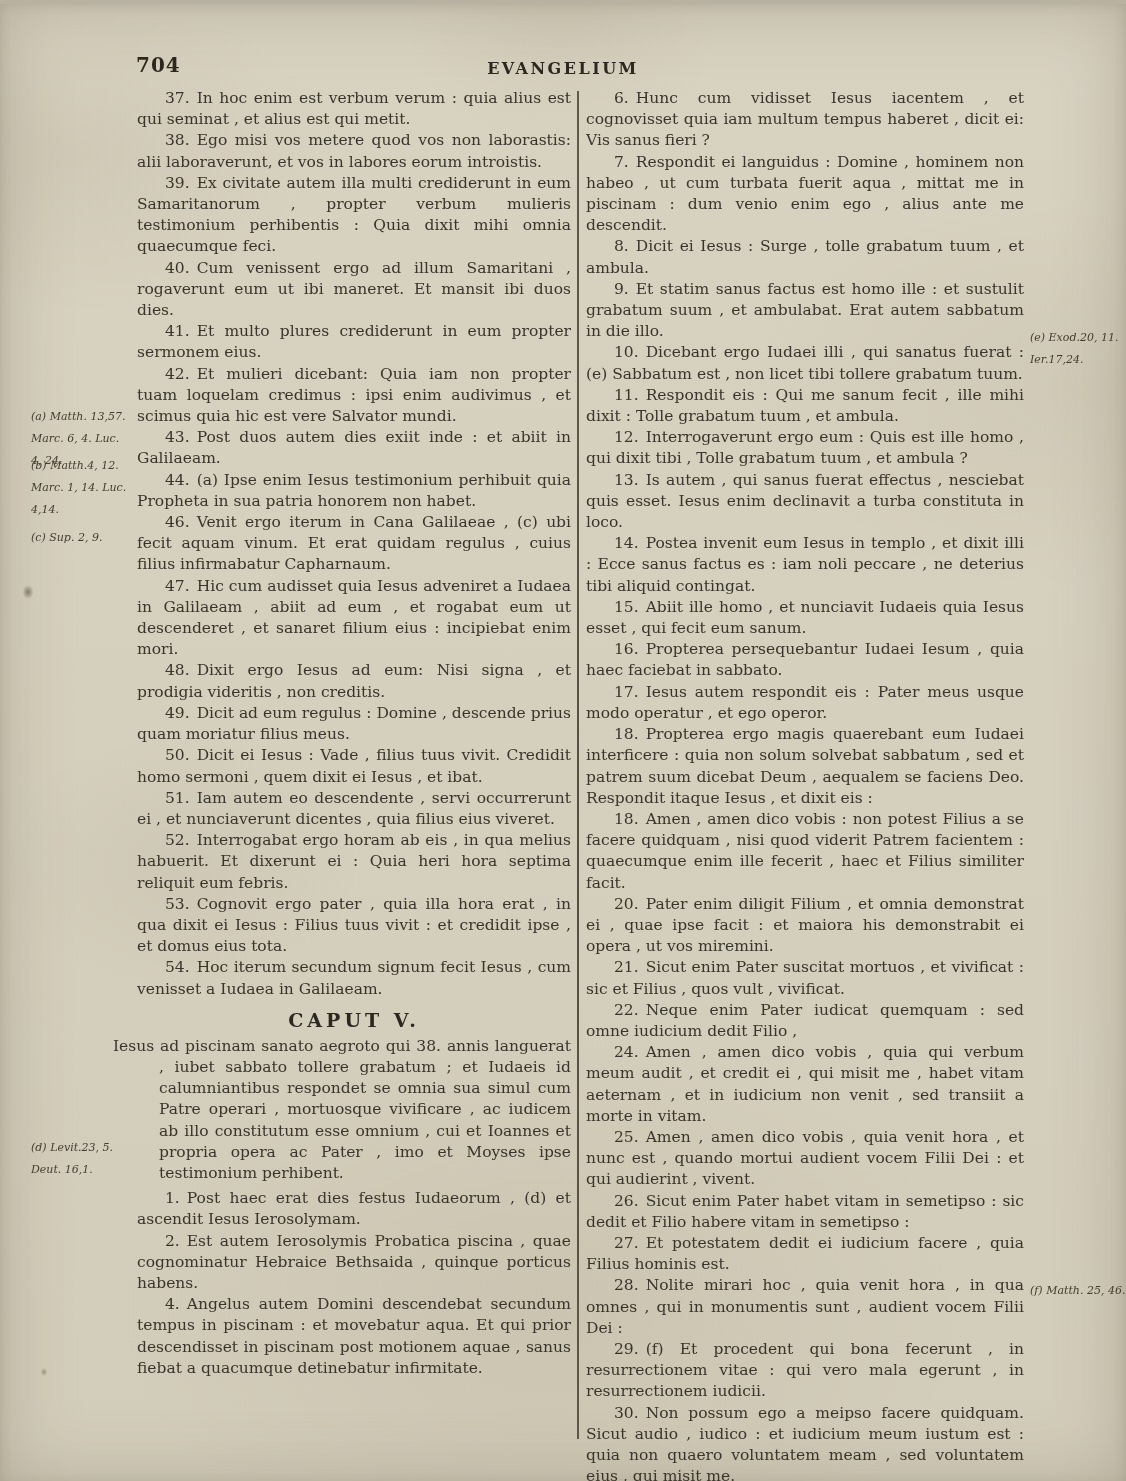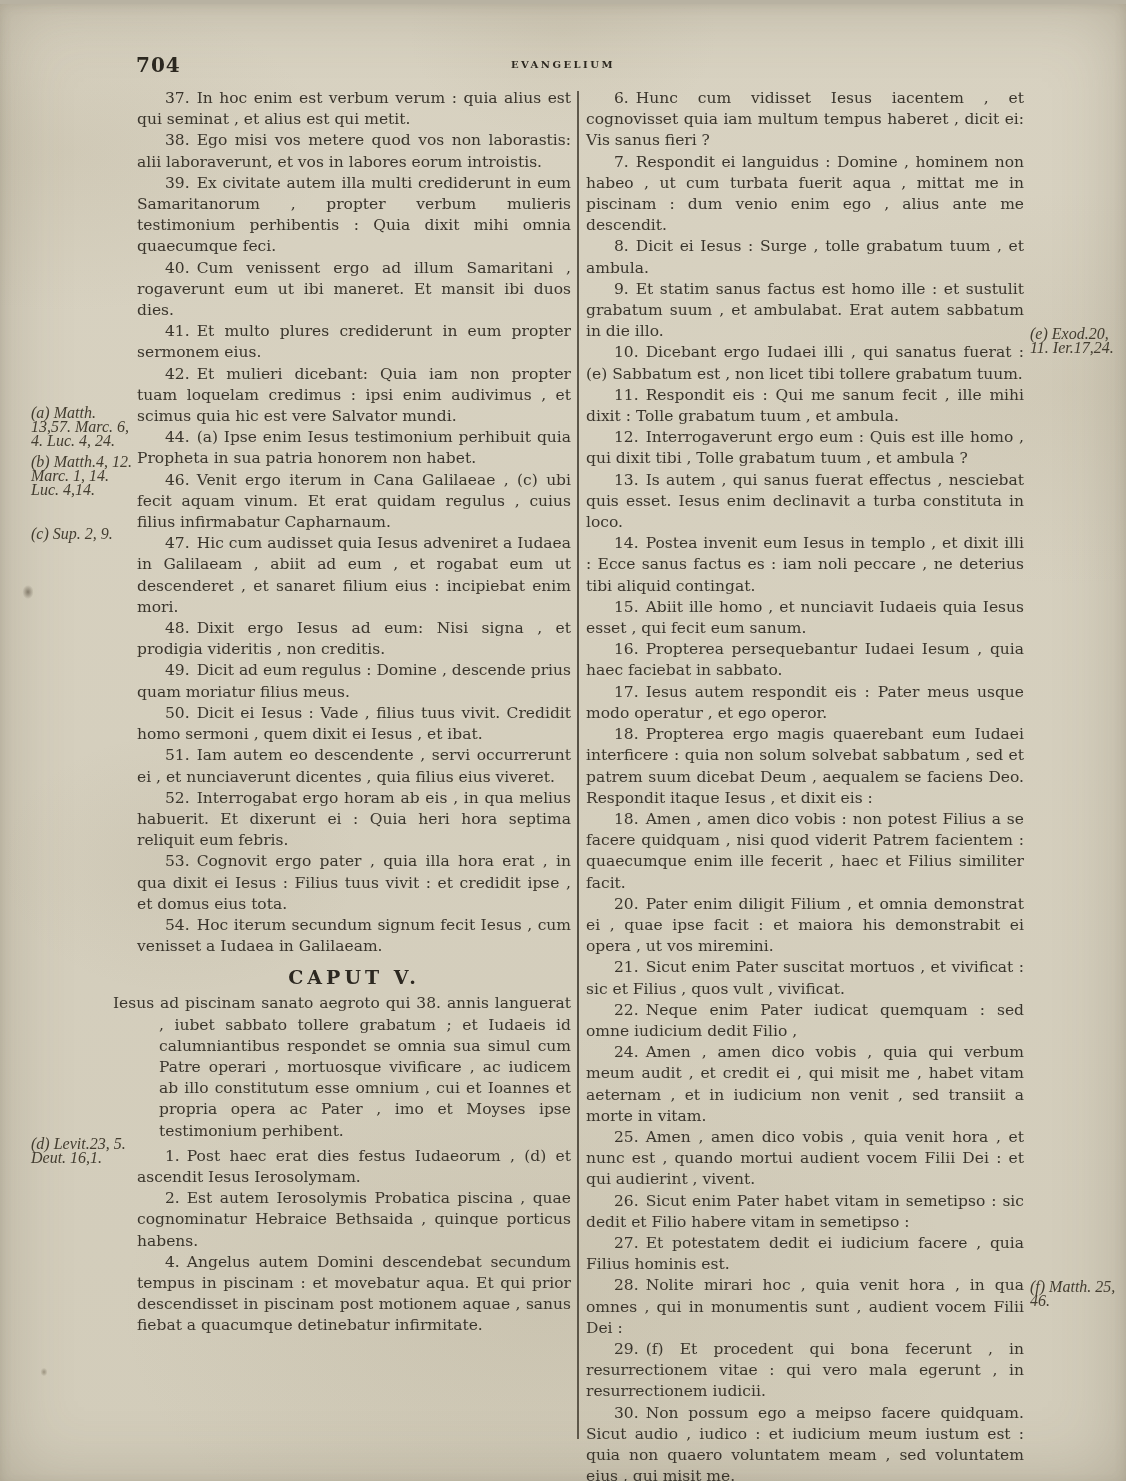--- a/index.html
+++ b/index.html
@@ -22,21 +22,21 @@
       linear-gradient(#d8d2c1,#d2ccba);
     box-shadow:inset 0 0 70px rgba(92,82,60,.28), inset 0 0 12px rgba(92,82,60,.18);
     overflow:hidden;
   }
   .pagenum{
     position:absolute;left:136px;top:49px;
     font-size:20px;font-weight:bold;letter-spacing:1px;color:#2c2820;
   }
   .runhead{
     position:absolute;left:0;top:55px;width:100%;
-    text-align:center;font-size:10px;font-weight:bold;letter-spacing:2.5px;color:#2c2820;
+    text-align:center;font-size:16px;font-weight:bold;letter-spacing:2.5px;color:#2c2820;
   }
   .divider{
     position:absolute;left:577px;top:87px;width:2px;height:1348px;
     background:linear-gradient(#4a4437,#3e392e 60%,#4a4437);opacity:.85;
   }
   .col{position:absolute;top:84px;}
   .col-left{left:137px;width:434px;}
   .col-right{left:586px;width:438px;}
   .verse{
     margin:0;text-indent:28px;text-align:justify;
@@ -47,21 +47,21 @@
   .caput{
     margin:9px 0 5px 0;text-align:center;
     font-size:19px;font-weight:bold;letter-spacing:4px;color:#2c2820;
   }
   .argument{
     margin:0 0 4px 22px;text-indent:-46px;
     font-size:15.5px;line-height:21.2px;text-align:justify;
   }
   .mnote{
     position:absolute;width:102px;
-    font-size:16px;font-style:italic;line-height:14px;color:#433d30;font-family:Liberation Serif, serif;
+    font-size:11px;font-style:italic;line-height:22px;color:#433d30;
   }
   .mnote-left{left:31px;text-align:left;}
   .mnote-right{left:1030px;text-align:left;}
   .mnote-a{top:402px;}
   .mnote-b{top:451px;}
   .mnote-c{top:523px;}
   .mnote-d{top:1133px;}
   .mnote-e{top:323px;width:96px;}
   .mnote-f{top:1276px;width:96px;}
 </style>
@@ -83,20 +83,21 @@
         <p class="verse"><span class="vnum">38.</span><span class="vtext">Ego misi vos metere quod vos non laborastis: alii laboraverunt, et vos in labores eorum introistis.</span></p>
 
         <p class="verse"><span class="vnum">39.</span><span class="vtext">Ex civitate autem illa multi crediderunt in eum Samaritanorum , propter verbum mulieris testimonium perhibentis : Quia dixit mihi omnia quaecumque feci.</span></p>
 
         <p class="verse"><span class="vnum">40.</span><span class="vtext">Cum venissent ergo ad illum Samaritani , rogaverunt eum ut ibi maneret. Et mansit ibi duos dies.</span></p>
 
         <p class="verse"><span class="vnum">41.</span><span class="vtext">Et multo plures crediderunt in eum propter sermonem eius.</span></p>
 
         <p class="verse"><span class="vnum">42.</span><span class="vtext">Et mulieri dicebant: Quia iam non propter tuam loquelam credimus : ipsi enim audivimus , et scimus quia hic est vere Salvator mundi.</span></p>
 
+        <p class="verse"><span class="vnum">43.</span><span class="vtext">Post duos autem dies exiit inde : et abiit in Galilaeam.</span></p>
 
         <p class="verse"><span class="vnum">44.</span><span class="vtext">(a) Ipse enim Iesus testimonium perhibuit quia Propheta in sua patria honorem non habet.</span></p>
 
 
         <p class="verse"><span class="vnum">46.</span><span class="vtext">Venit ergo iterum in Cana Galilaeae , (c) ubi fecit aquam vinum. Et erat quidam regulus , cuius filius infirmabatur Capharnaum.</span></p>
 
         <p class="verse"><span class="vnum">47.</span><span class="vtext">Hic cum audisset quia Iesus adveniret a Iudaea in Galilaeam , abiit ad eum , et rogabat eum ut descenderet , et sanaret filium eius : incipiebat enim mori.</span></p>
 
         <p class="verse"><span class="vnum">48.</span><span class="vtext">Dixit ergo Iesus ad eum: Nisi signa , et prodigia videritis , non creditis.</span></p>
 

